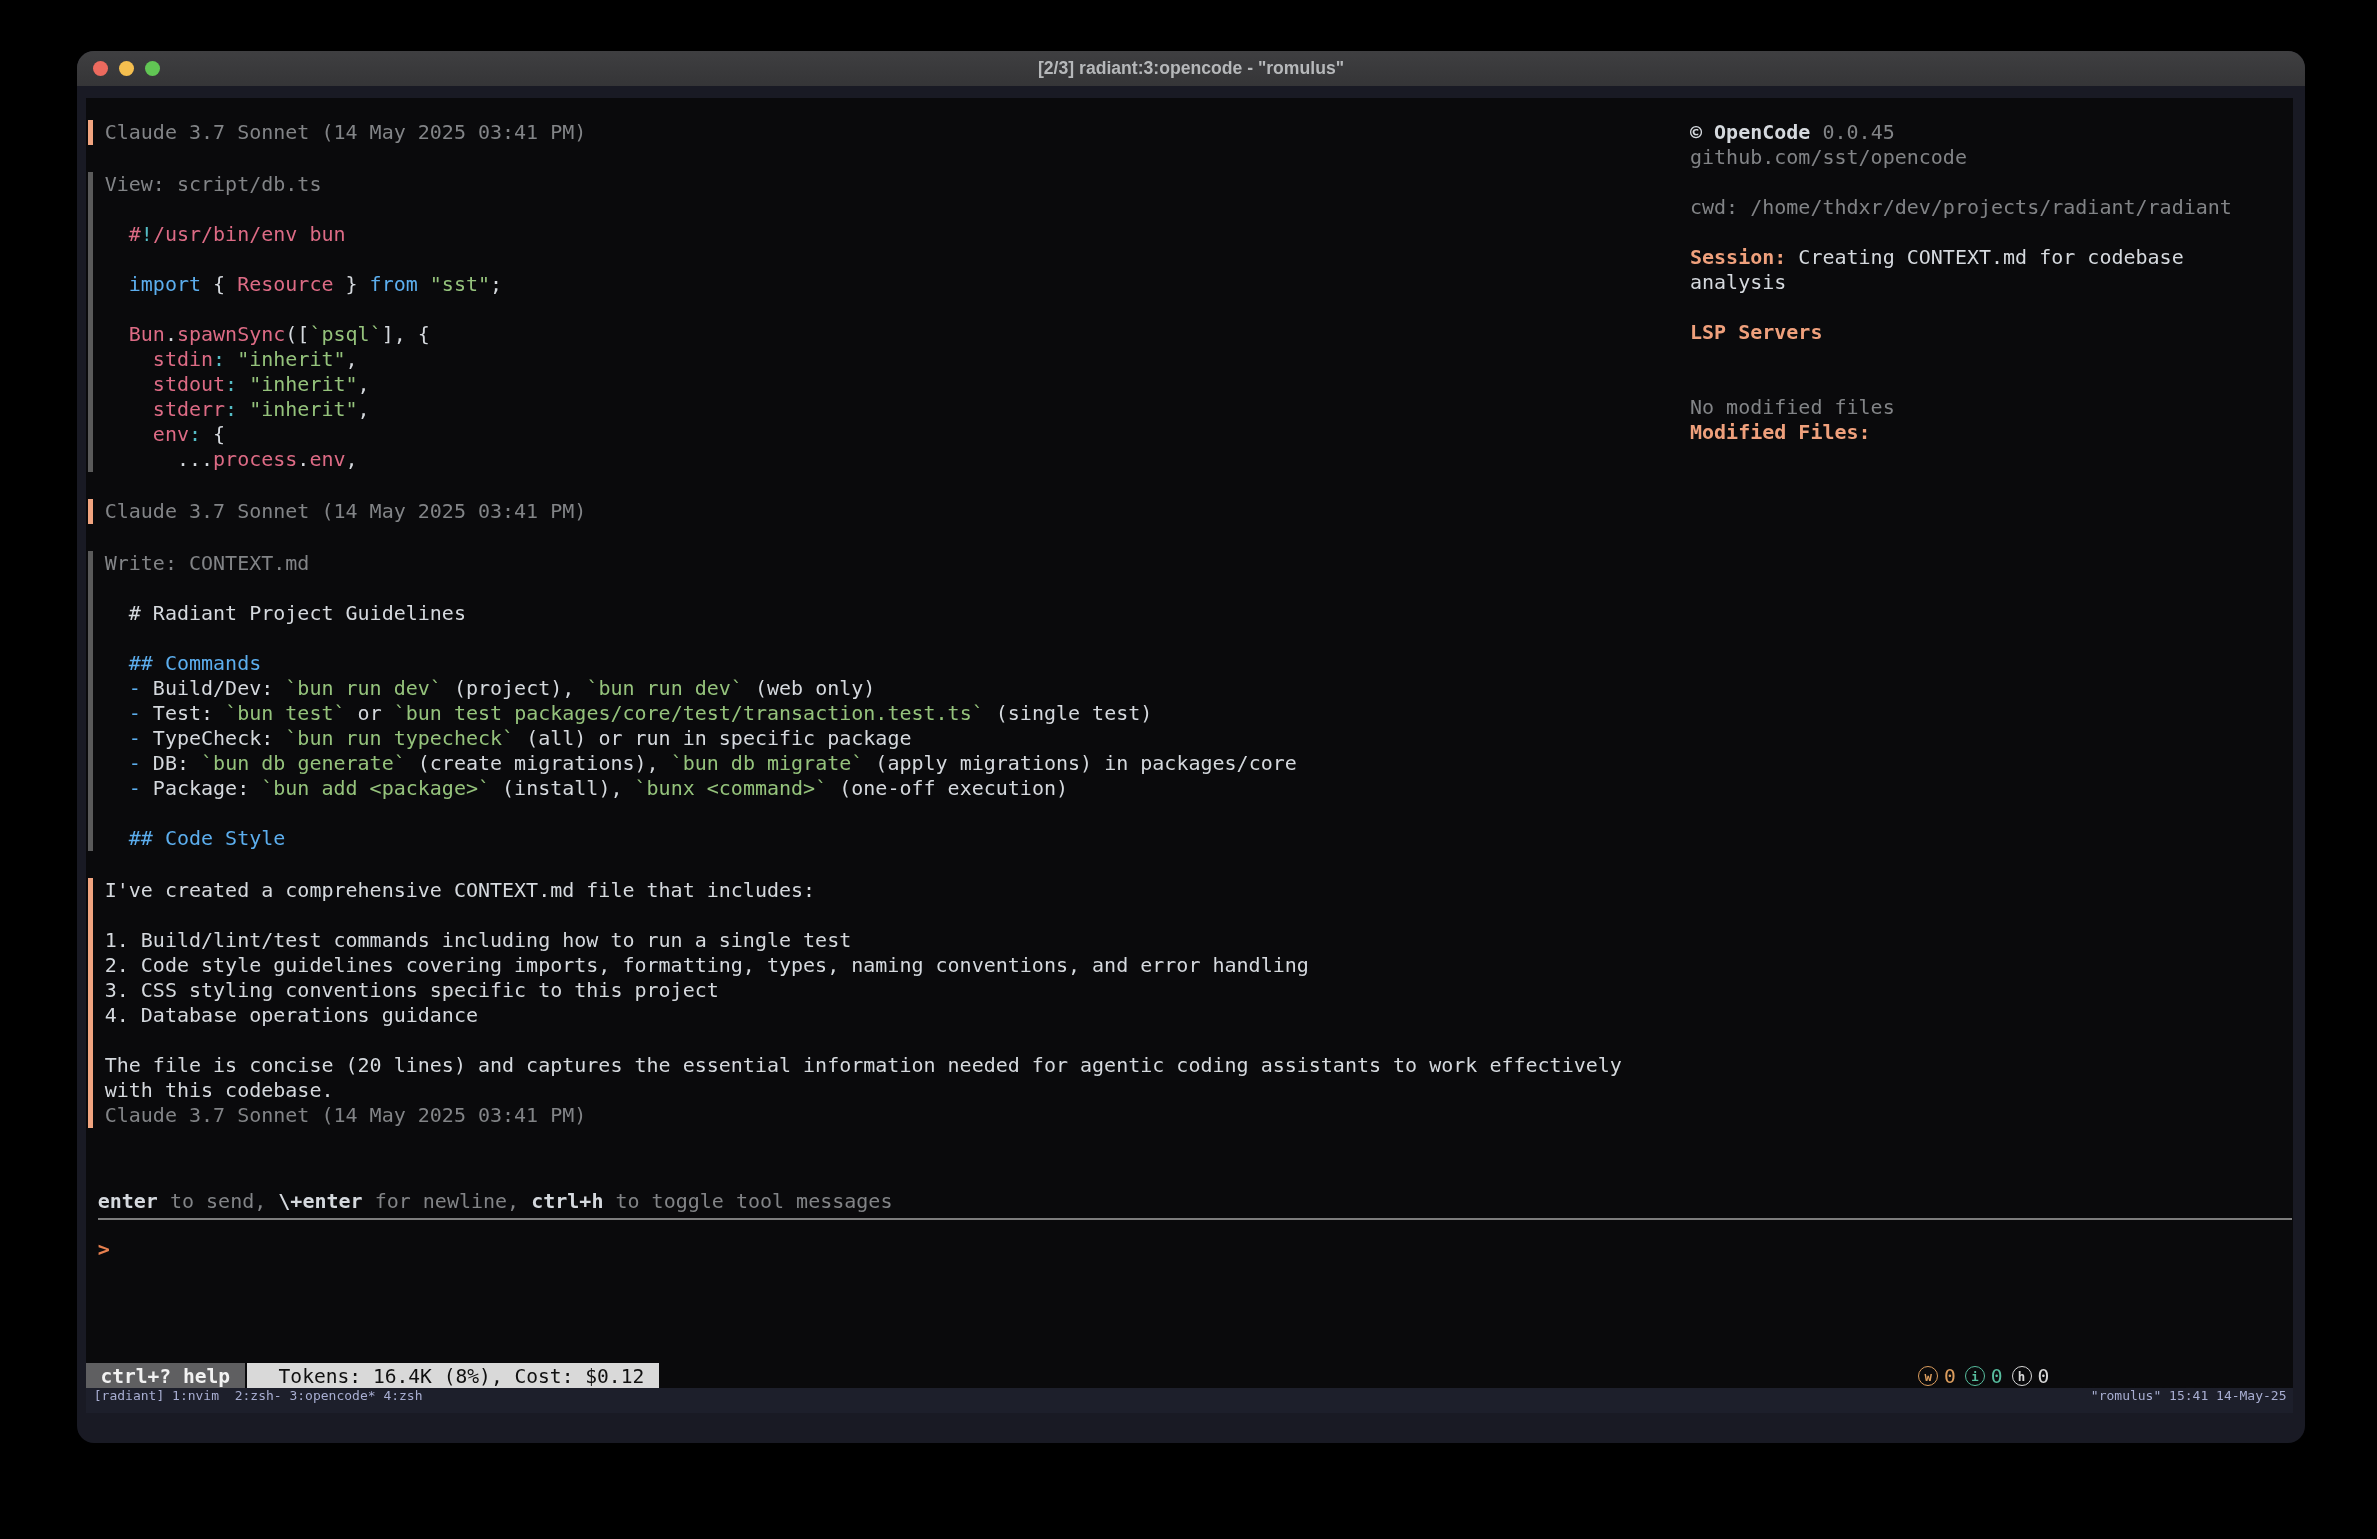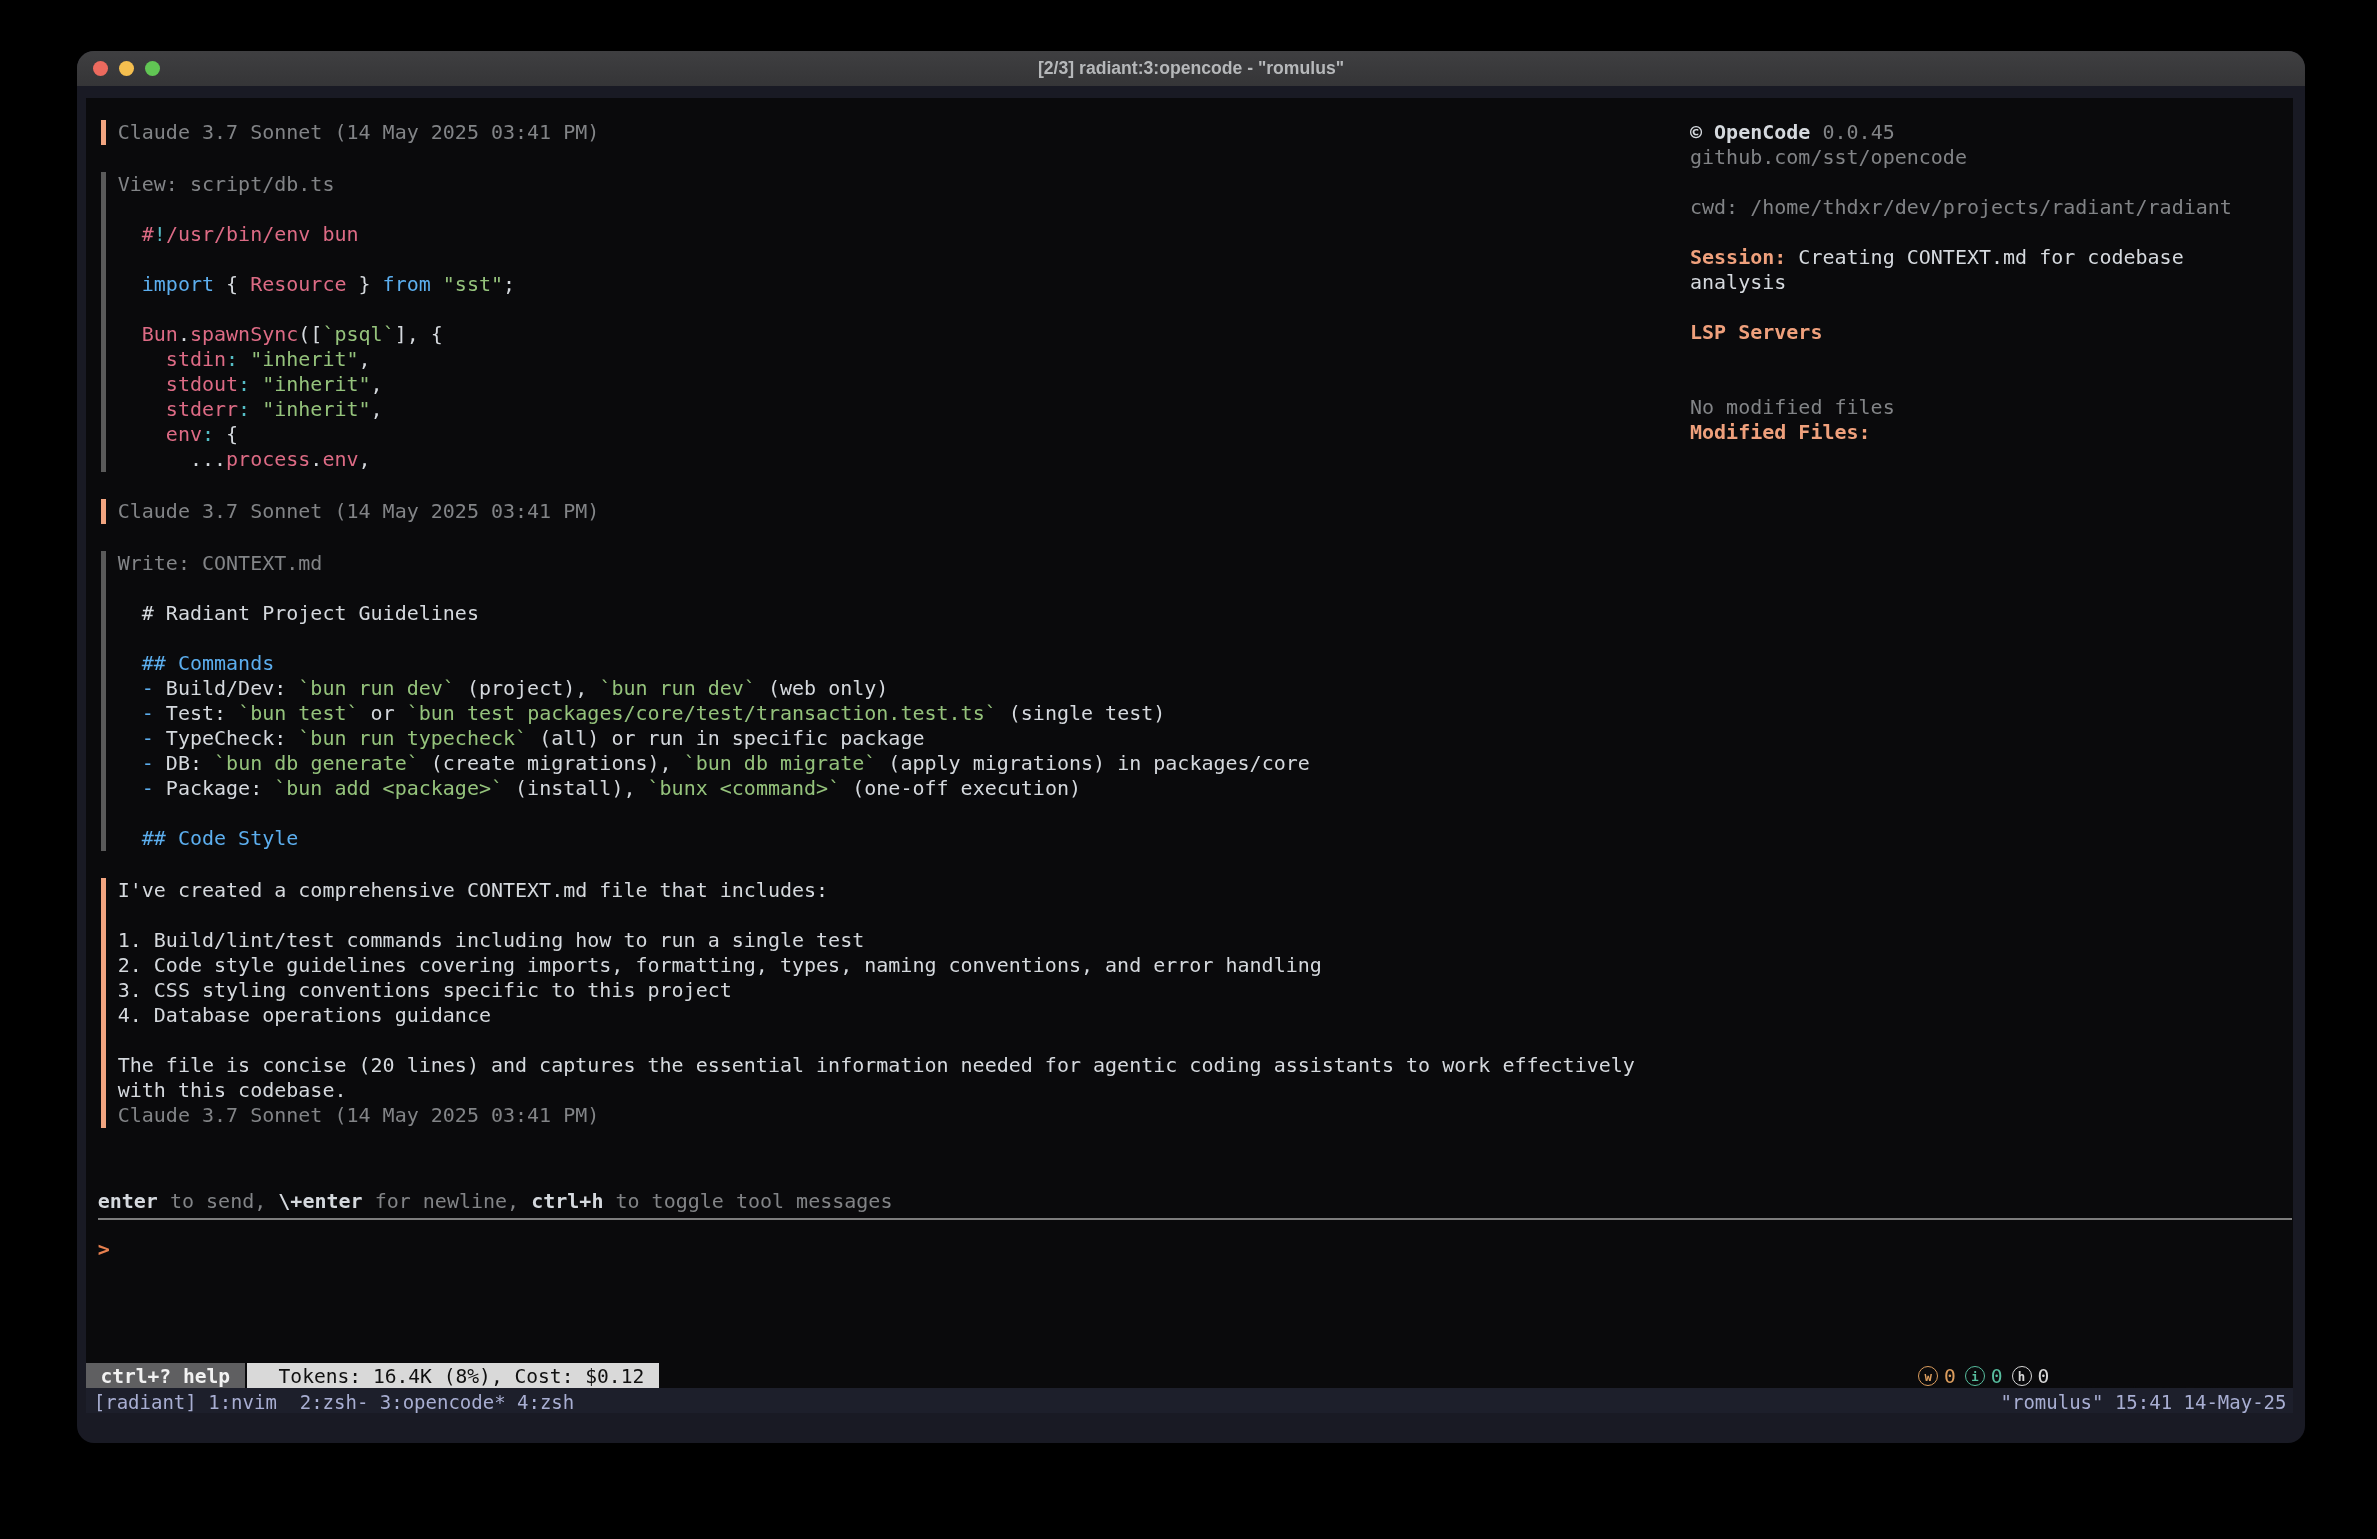--- a/index.html
+++ b/index.html
@@ -25,21 +25,21 @@
     font-family:"Liberation Sans",sans-serif;font-weight:700;font-size:17.6px;color:#b6b8ba;
   }
   .screen{
     position:absolute;left:9px;top:47px;width:2207px;height:1291px;
     background:#0a0a0c;font-size:20px;line-height:25px;color:#d5d9de;
   }
   .tline{min-height:25px;white-space:pre;}
   .c-white{color:#d5d9de}.c-gray{color:#828487}.c-pink{color:#dd6b85}.c-blue{color:#5caeee}
   .c-green{color:#95c37c}.c-cyan{color:#55bdc6}.c-orange{color:#efa07c}
   .bold{font-weight:700}
-  .chat{position:absolute;left:15px;top:22px;width:1585px;}
+  .chat{position:absolute;left:2px;top:22px;width:1585px;}
   .block{margin-bottom:27px;padding-left:11.7px;}
   .accent-orange{border-left:5.2px solid #f1a480;}
   .accent-gray{border-left:5.2px solid #5a5a5a;}
   .sidebar{position:absolute;left:1604px;top:22px;width:594px;}
   .composer-help{position:absolute;left:11.7px;top:1091px;white-space:pre;}
   .divider{position:absolute;left:11.7px;right:1.3px;top:1120px;height:2px;background:#7d7d7d;}
   .prompt-line{position:absolute;left:11.7px;top:1139px;height:25px;}
   .prompt-sym{color:#e8804f;font-weight:700;}
   .statusrow{
     position:absolute;left:0;bottom:0;width:100%;height:26px;
@@ -51,22 +51,22 @@
   .statusrow .spacer{flex:1;}
   .diags{display:flex;align-items:center;gap:9px;margin-right:14.4px;}
   .diag{display:flex;align-items:center;gap:5.9px;}
   .diag .circ{
     width:18px;height:18px;border-radius:50%;border:1.3px solid currentColor;
     display:flex;align-items:center;justify-content:center;font-size:12.4px;font-weight:700;
   }
   .chip.model{background:#62aeef;color:#0b0b0d;margin-top:31px;}
   .tmuxbar{
     position:absolute;left:9px;top:1337px;width:2207px;height:25px;background:#1d1f2b;
-    display:flex;justify-content:space-between;align-items:flex-end;
-    color:#a8aed2;font-size:19px;white-space:pre;
+    display:flex;justify-content:space-between;align-items:flex-start;
+    color:#a8aed2;font-size:13px;white-space:pre;
   }
   .tmuxbar .lft{padding-left:7.8px;}
   .tmuxbar .rgt{padding-right:6.5px;}
 </style>
 </head>
 <body>
 
 <div class="window">
 
   <div class="titlebar">

